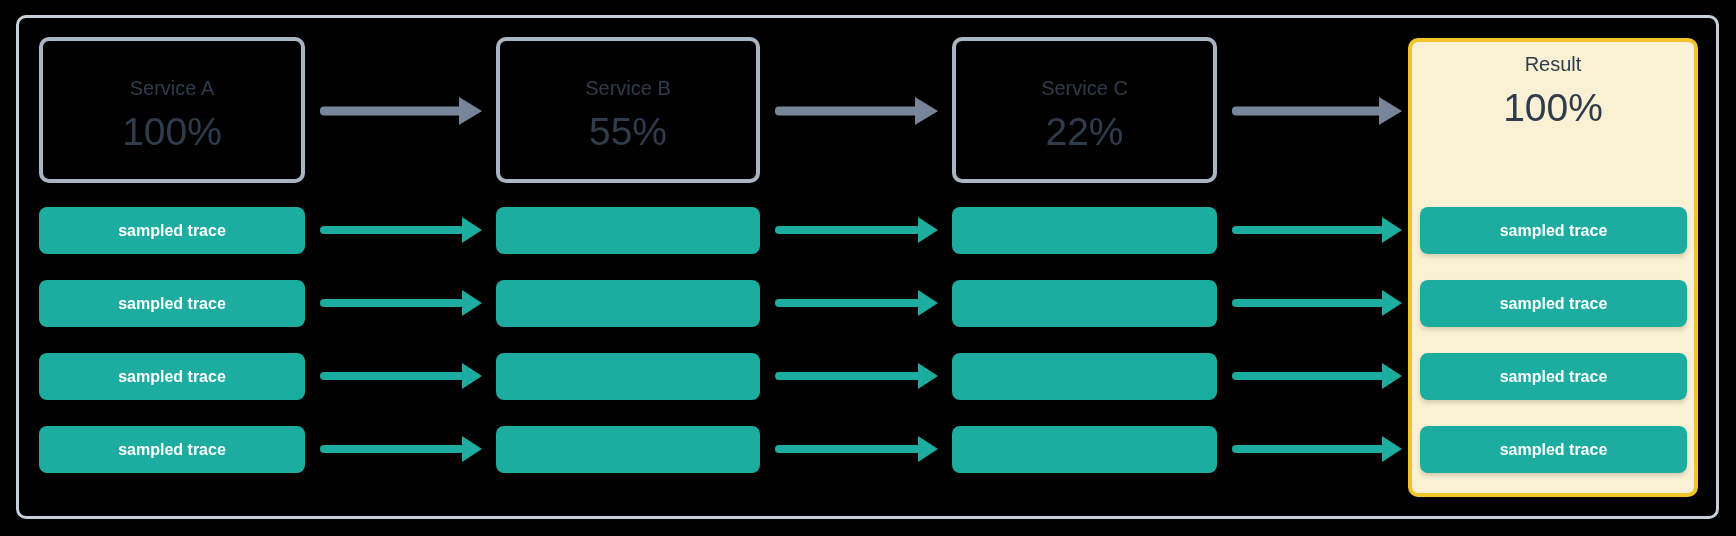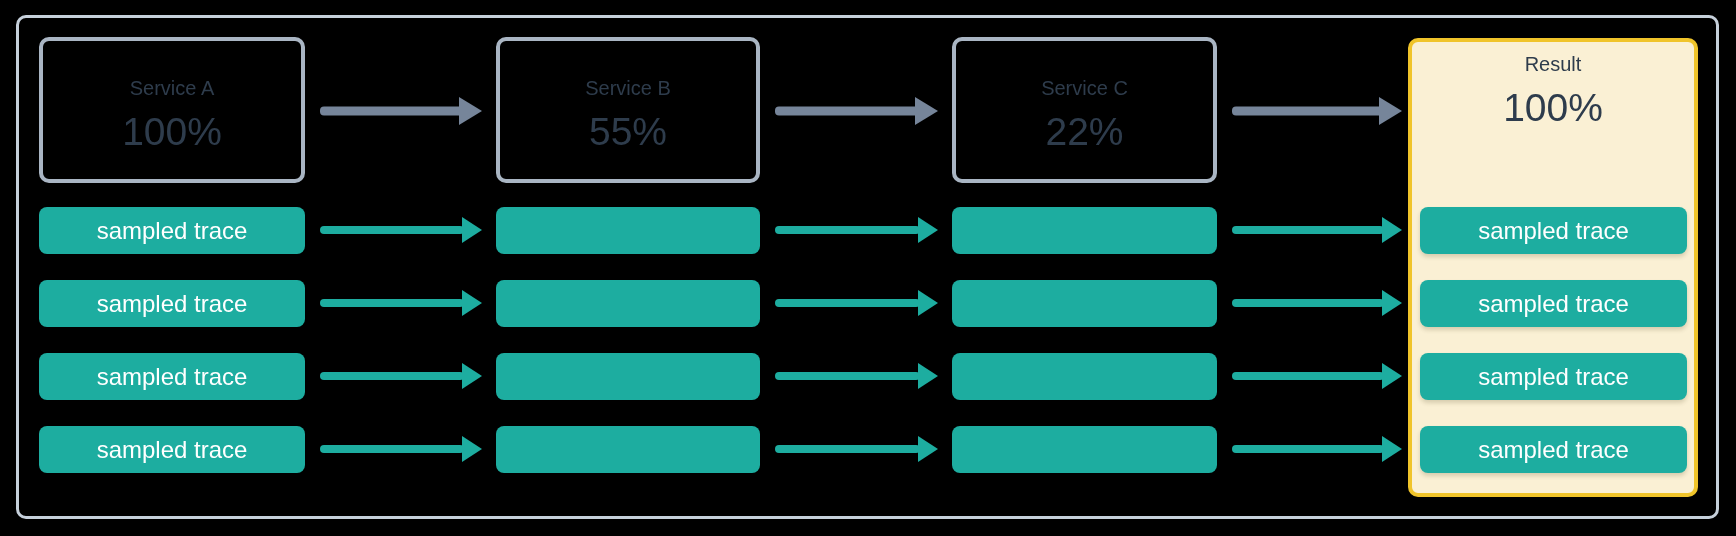--- a/index.html
+++ b/index.html
@@ -55,22 +55,22 @@
     display: flex; flex-direction: column;
     align-items: center; text-align: center;
   }
   
   .chip {
     position: absolute;
     height: 47px;
     background: #1dada0;
     border-radius: 8px;
     color: #ffffff;
-    font-size: 24px;
-    font-weight: 400;
+    font-size: 16px;
+    font-weight: 700;
     display: flex; align-items: center; justify-content: center;
     box-sizing: border-box;
   }
   .chip.in-result { box-shadow: 0 3px 4px rgba(60,50,10,0.18); }
   .r1 { top: 207px; }
   .r2 { top: 280px; }
   .r3 { top: 353px; }
   .r4 { top: 426px; }
   
   .arrow { position: absolute; height: 28px; }

